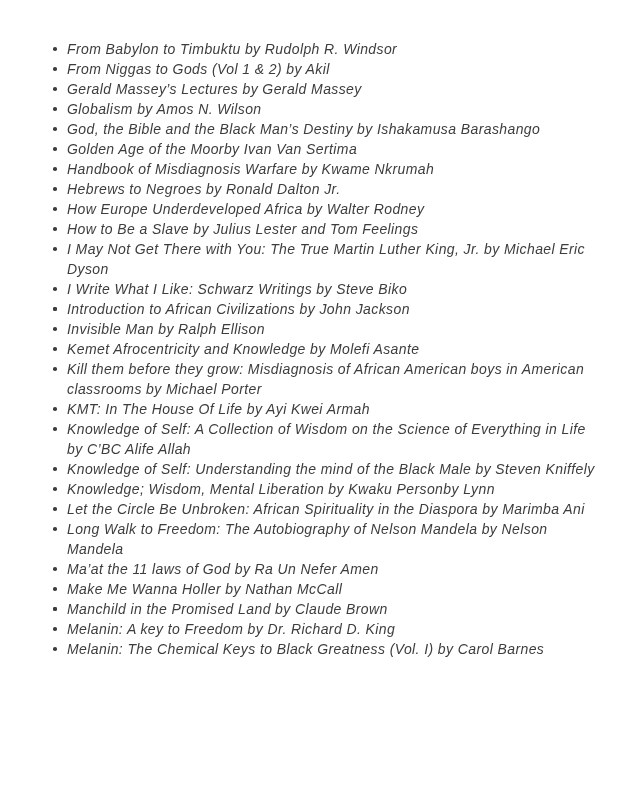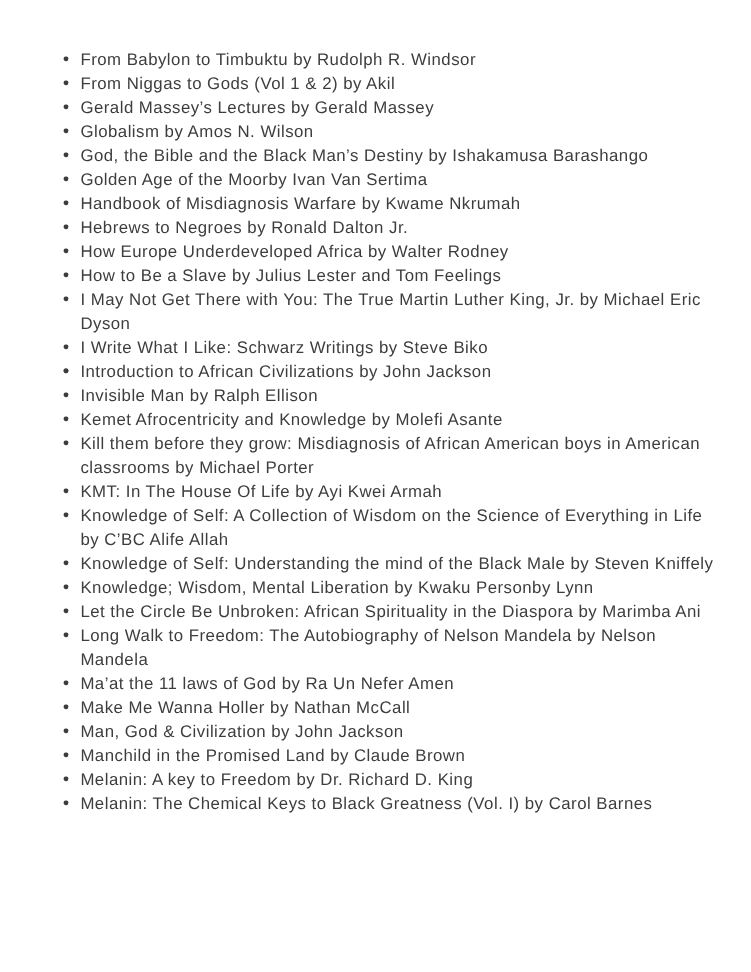--- a/index.html
+++ b/index.html
@@ -15,20 +15,21 @@
     width: 626px;
     height: 810px;
     background: #ffffff;
   }
   ul.book-list {
     list-style: none;
     margin: 0;
     padding: 39px 0 0 52px;
     width: 548px;
     box-sizing: content-box;
+    font-style: italic;
   }
   ul.book-list li.item {
     position: relative;
     padding-left: 15px;
     font-size: 14px;
     line-height: 20px;
     letter-spacing: 0.4px;
     font-weight: 400;
   }
   ul.book-list li.item .dot {
@@ -64,18 +65,18 @@
     <li class="item"><span class="dot"></span><span>Kemet Afrocentricity and Knowledge by Molefi Asante</span></li>
     <li class="item"><span class="dot"></span><span>Kill them before they grow: Misdiagnosis of African American boys in American classrooms by Michael Porter</span></li>
     <li class="item"><span class="dot"></span><span>KMT: In The House Of Life by Ayi Kwei Armah</span></li>
     <li class="item"><span class="dot"></span><span>Knowledge of Self: A Collection of Wisdom on the Science of Everything in Life by C’BC Alife Allah</span></li>
     <li class="item"><span class="dot"></span><span>Knowledge of Self: Understanding the mind of the Black Male by Steven Kniffely</span></li>
     <li class="item"><span class="dot"></span><span>Knowledge; Wisdom, Mental Liberation by Kwaku Personby Lynn</span></li>
     <li class="item"><span class="dot"></span><span>Let the Circle Be Unbroken: African Spirituality in the Diaspora by Marimba Ani</span></li>
     <li class="item"><span class="dot"></span><span>Long Walk to Freedom: The Autobiography of Nelson Mandela by Nelson Mandela</span></li>
     <li class="item"><span class="dot"></span><span>Ma’at the 11 laws of God by Ra Un Nefer Amen</span></li>
     <li class="item"><span class="dot"></span><span>Make Me Wanna Holler by Nathan McCall</span></li>
-    <li class="item"><span class="dot"></span><span>Man, God &amp; Civilization by John Jackson</span></li>
+    <li class="item"><span class="dot"></span></li>
     <li class="item"><span class="dot"></span><span>Manchild in the Promised Land by Claude Brown</span></li>
     <li class="item"><span class="dot"></span><span>Melanin: A key to Freedom by Dr. Richard D. King</span></li>
     <li class="item"><span class="dot"></span><span>Melanin: The Chemical Keys to Black Greatness (Vol. I) by Carol Barnes</span></li>
   </ul>
 </div>
 
 </body></html>

